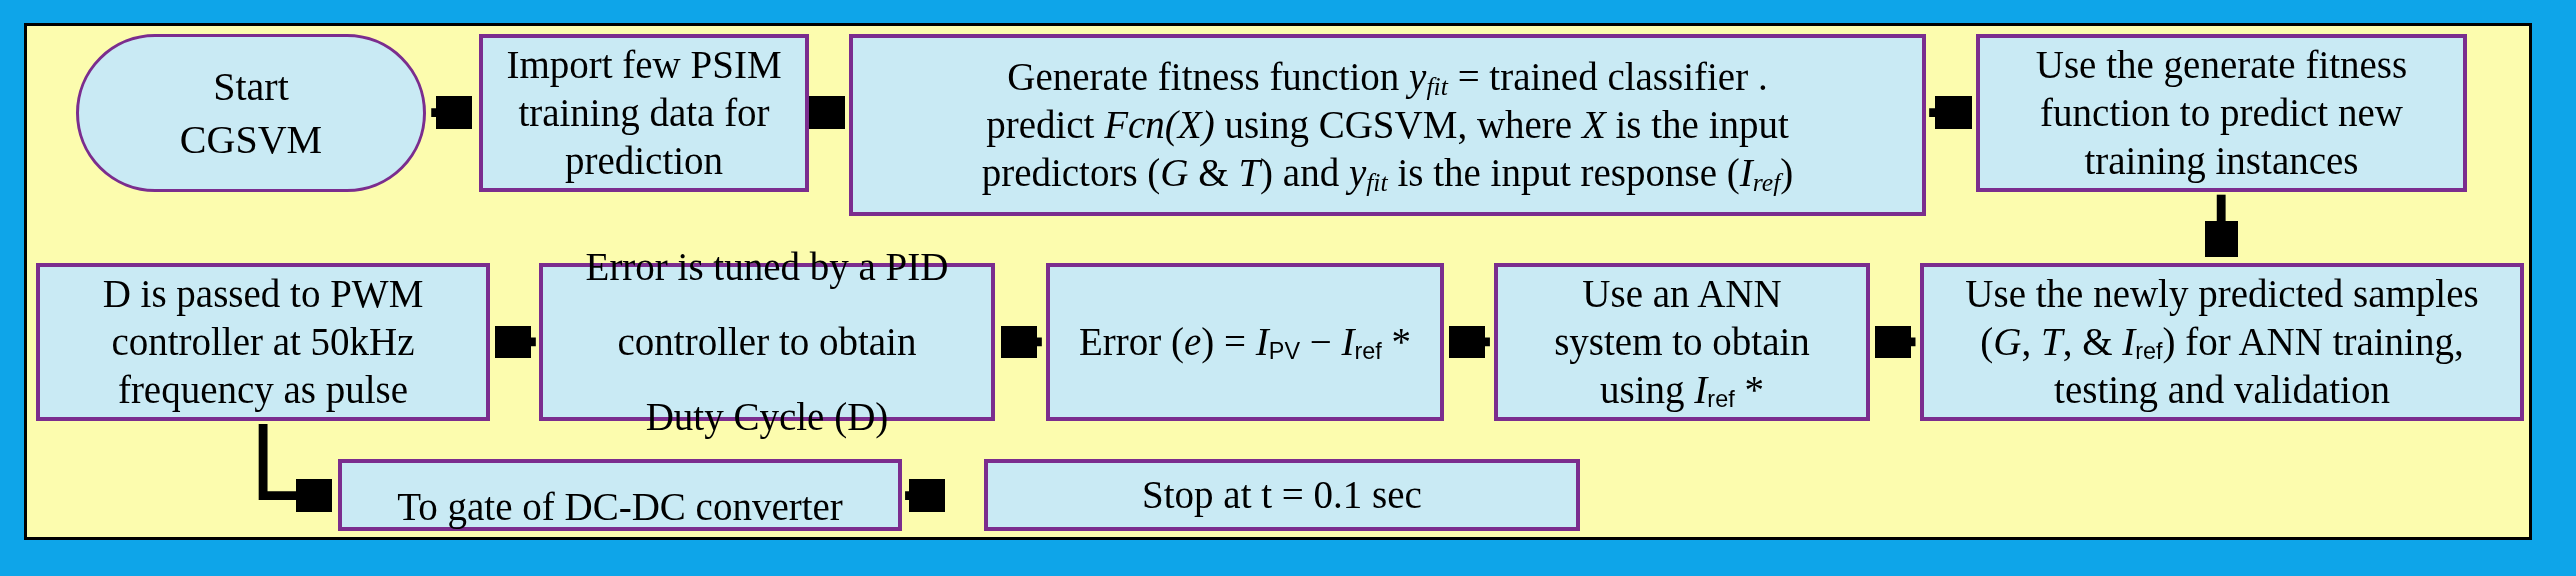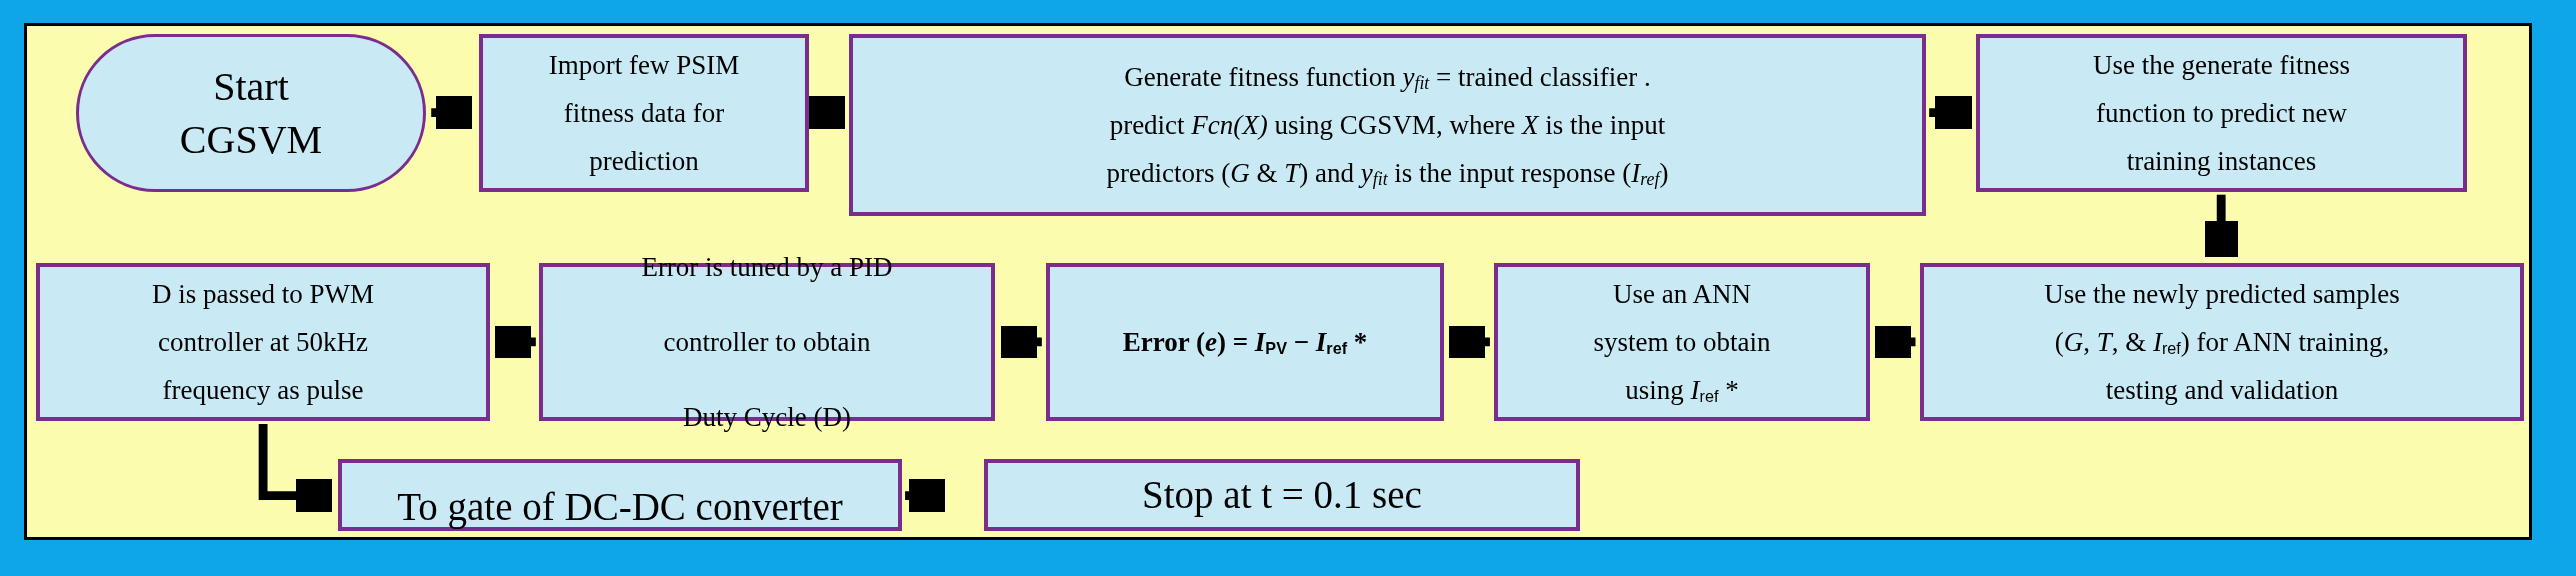--- a/index.html
+++ b/index.html
@@ -2,21 +2,21 @@
 <html style="--c-bg: #fcfcae; --c-box: #c9eaf4; --c-border: #7b2d8e;font-size:13px"><head>
 <meta charset="utf-8">
 <style>
   html,body{margin:0;padding:0;background:#ffffff;}
   #canvas{position:relative;width:2576px;height:576px;background:#0ea5e9;overflow:hidden;
           font-family:"Liberation Serif", serif;color:#000;}
   #panel{position:absolute;left:24px;top:22.5px;width:2508px;height:517px;
          background:var(--c-bg,#fcfcae);border:3.2px solid #000;box-sizing:border-box;}
   .node{position:absolute;display:flex;flex-direction:column;justify-content:center;align-items:center;
         background:var(--c-box,#c9eaf4);border:4px solid var(--c-border,#7b2d8e);box-sizing:border-box;
-        text-align:center;font-size:27px;line-height:48px;}
+        text-align:center;font-size:39px;line-height:48px;}
   .node .line{white-space:nowrap;}
   .terminator{border-radius:97px;border-width:3.2px;font-size:40px;line-height:53px;}
   .small{font-size:39px;line-height:40px;}
   .it{font-style:italic;}
   sub{font-size:0.66em;line-height:0;position:relative;top:0.18em;vertical-align:baseline;}
   sub.sans{font-family:"Liberation Sans", sans-serif;font-size:0.60em;}
   #wires{position:absolute;left:0;top:0;width:2576px;height:576px;pointer-events:none;}
   #wires path{stroke:#000;stroke-width:11px;fill:none;}
 </style>
 </head>
@@ -24,21 +24,21 @@
 
 <div id="canvas">
   <div id="panel"></div>
 
   <div class="node terminator" style="left:76px;top:34px;width:350px;height:158px;">
       <div class="line"><span>Start</span></div>
       <div class="line"><span>CGSVM</span></div>
     </div>
   <div class="node" style="left:479px;top:34px;width:330px;height:158px;">
       <div class="line"><span>Import few PSIM</span></div>
-      <div class="line"><span>fitness data for</span></div>
+      <div class="line"><span>training data for</span></div>
       <div class="line"><span>prediction</span></div>
     </div>
   <div class="node" style="left:849px;top:34px;width:1077px;height:182px;">
       <div class="line"><span>Generate fitness function </span><span class="it">y</span><sub class="it">fit</sub><span> = trained classifier .</span></div>
       <div class="line"><span>predict </span><span class="it">Fcn</span><span class="it">(</span><span class="it">X</span><span class="it">)</span><span> using CGSVM, where </span><span class="it">X</span><span> is the input</span></div>
       <div class="line"><span>predictors (</span><span class="it">G</span><span> &amp; </span><span class="it">T</span><span>) and </span><span class="it">y</span><sub class="it">fit</sub><span> is the input response (</span><span class="it">I</span><sub class="it">ref</sub><span>)</span></div>
     </div>
   <div class="node" style="left:1976px;top:34px;width:491px;height:158px;">
       <div class="line"><span>Use the generate fitness</span></div>
       <div class="line"><span>function to predict new</span></div>
@@ -48,21 +48,21 @@
   <div class="node" style="left:1920px;top:263px;width:604px;height:158px;">
       <div class="line"><span>Use the newly predicted samples</span></div>
       <div class="line"><span>(</span><span class="it">G</span><span>, </span><span class="it">T</span><span>, &amp; </span><span class="it">I</span><sub class="sans">ref</sub><span>) for ANN training,</span></div>
       <div class="line"><span>testing and validation</span></div>
     </div>
   <div class="node" style="left:1494px;top:263px;width:376px;height:158px;">
       <div class="line"><span>Use an ANN</span></div>
       <div class="line"><span>system to obtain</span></div>
       <div class="line"><span>using </span><span class="it">I</span><sub class="sans">ref</sub><span> *</span></div>
     </div>
-  <div class="node" style="left:1046px;top:263px;width:398px;height:158px;font-weight:bold;">
+  <div class="node" style="left:1046px;top:263px;width:398px;height:158px;">
       <div class="line"><span>Error (</span><span class="it">e</span><span>) = </span><span class="it">I</span><sub class="sans">PV</sub><span> − </span><span class="it">I</span><sub class="sans">ref</sub><span> *</span></div>
     </div>
   <div class="node" style="left:539px;top:263px;width:456px;height:158px;gap:27px;">
       <div class="line"><span>Error is tuned by a PID</span></div>
       <div class="line"><span>controller to obtain</span></div>
       <div class="line"><span>Duty Cycle (D)</span></div>
     </div>
   <div class="node" style="left:36px;top:263px;width:454px;height:158px;">
       <div class="line"><span>D is passed to PWM</span></div>
       <div class="line"><span>controller at 50kHz</span></div>

